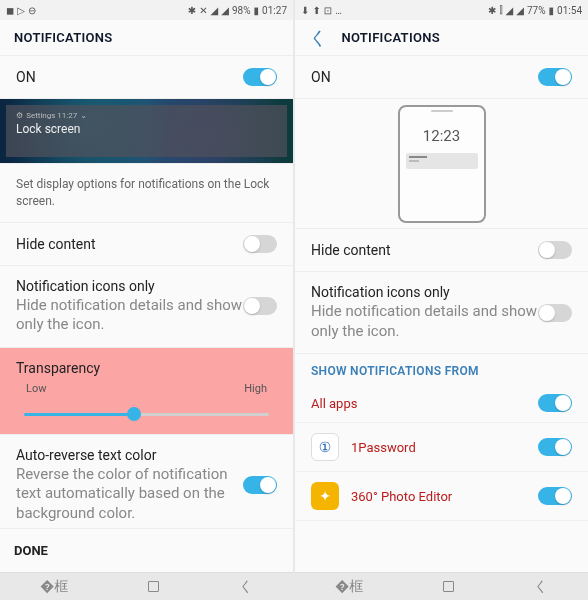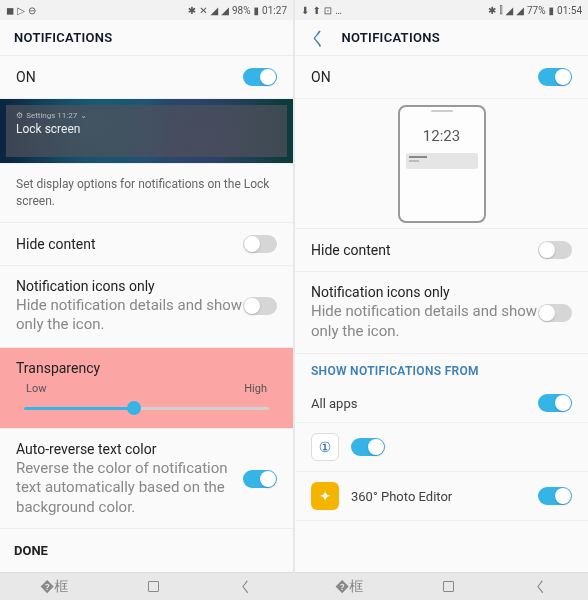--- a/index.html
+++ b/index.html
@@ -21,39 +21,39 @@
 .toggle.on{background:#36b3e7}
 .toggle.on::after{left:17px}
 .preview{height:65px;background:linear-gradient(90deg,#0a2540,#1a4d6d,#0d3a3a);position:relative;border-bottom:1px solid #eee;overflow:hidden}
 .preview::before{content:"";position:absolute;inset:0;background:radial-gradient(circle at 30% 40%,rgba(40,180,180,0.3),transparent 40%),radial-gradient(circle at 70% 60%,rgba(100,60,140,0.4),transparent 40%)}
 .preview-card{position:absolute;left:6px;right:6px;top:6px;bottom:6px;background:rgba(80,80,90,0.72);padding:6px 10px;color:#ddd}
 .preview-card .pc-top{font-size:8px;color:#bbb;display:flex;align-items:center;gap:3px}
 .preview-card .pc-title{font-size:12px;color:#eee;margin-top:2px}
 .preview-card .pc-body{font-size:10px;color:#ccc}
 .desc{padding:12px 16px;font-size:12px;color:#666;background:#fafafa;border-bottom:1px solid #eee;line-height:1.4}
 .slider-row{padding:12px 16px 18px;background:#fca5a5;border-bottom:1px solid #eee}
-.slider-labels{display:flex;justify-content:space-between;font-size:11px;color:#555;padding:6px 10px 12px}
+.slider-labels{display:flex;justify-content:space-between;font-size:11px;color:#555;padding:6px 10px 18px}
 .slider-track{height:3px;background:#d0d0d0;position:relative;margin:0 8px;border-radius:2px}
 .slider-fill{position:absolute;left:0;top:0;bottom:0;width:45%;background:#36b3e7;border-radius:2px}
 .slider-thumb{position:absolute;left:45%;top:50%;width:14px;height:14px;border-radius:50%;background:#36b3e7;transform:translate(-50%,-50%)}
 .done{padding:14px;font-size:13px;font-weight:700;color:#222;background:#fafafa;border-top:1px solid #eee;margin-top:auto}
 .navbar{height:28px;background:#e8e8e8;display:flex;justify-content:space-around;align-items:center;border-top:1px solid #ddd;color:#888}
 .navbar span{font-size:14px}
 .nav-sq{width:11px;height:11px;border:1.5px solid #888;border-radius:1px}
 .phone-graphic{height:130px;display:flex;align-items:center;justify-content:center;background:#fafafa;border-bottom:1px solid #eee}
 .mini-phone{width:88px;height:118px;border:2px solid #999;border-radius:8px;background:#fdfdfd;position:relative;padding-top:6px}
 .mini-phone::before{content:"";position:absolute;top:3px;left:50%;transform:translateX(-50%);width:22px;height:2px;background:#ccc;border-radius:2px}
 .mini-time{text-align:center;font-size:15px;color:#555;margin-top:14px}
 .mini-notif{margin:8px 6px;height:16px;background:#e5e5e5;border-radius:2px;position:relative}
 .mini-notif::before{content:"";position:absolute;left:3px;top:3px;width:18px;height:2px;background:#888}
 .mini-notif::after{content:"";position:absolute;left:3px;top:7px;width:10px;height:2px;background:#bbb}
 .section-head{padding:10px 16px 6px;font-size:12px;font-weight:600;color:#3a7fb8;background:#fafafa;letter-spacing:0.3px}
 .app-row{display:flex;align-items:center;padding:10px 16px;background:#fafafa;border-bottom:1px solid #f0f0f0}
 .app-icon{width:28px;height:28px;border-radius:6px;margin-right:12px;display:flex;align-items:center;justify-content:center;font-size:14px;color:#fff;flex-shrink:0}
-.app-name{flex:1;font-size:13px;color:#404040}
+.app-name{flex:1;font-size:13px;color:#b91c1c}
 .scroll{flex:1;overflow-y:auto}
 .scroll::-webkit-scrollbar{width:0}
 </style>
 </head>
 <body>
 
 <div class="phone">
   <div class="statusbar">
     <div class="left">
       <span>◼</span>
@@ -181,20 +181,21 @@
     </div>
     <div class="section-head">SHOW NOTIFICATIONS FROM</div>
     <div id="apps-container">
         <div class="app-row">
           <div style="width: 0px;"></div>
           <div class="app-name">All apps</div>
           <div class="toggle on"></div>
         </div>
         <div class="app-row">
           <div class="app-icon" style="background: rgb(255, 255, 255); color: rgb(26, 95, 180); border: 1px solid rgb(221, 221, 221);">①</div>
+          <div class="app-name">1Password</div>
           <div class="toggle on"></div>
         </div>
         <div class="app-row">
           <div class="app-icon" style="background: rgb(245, 180, 0); color: rgb(255, 255, 255);">✦</div>
           <div class="app-name">360° Photo Editor</div>
           <div class="toggle on"></div>
         </div>
       </div>
   </div>
   <div class="navbar">

